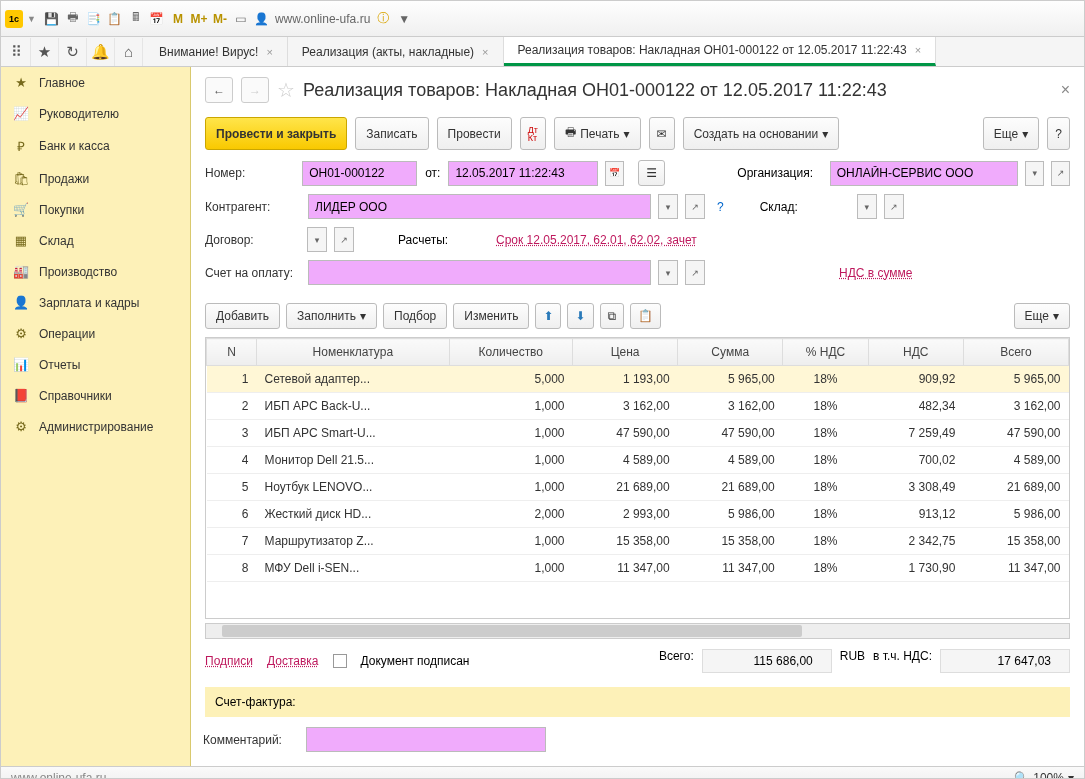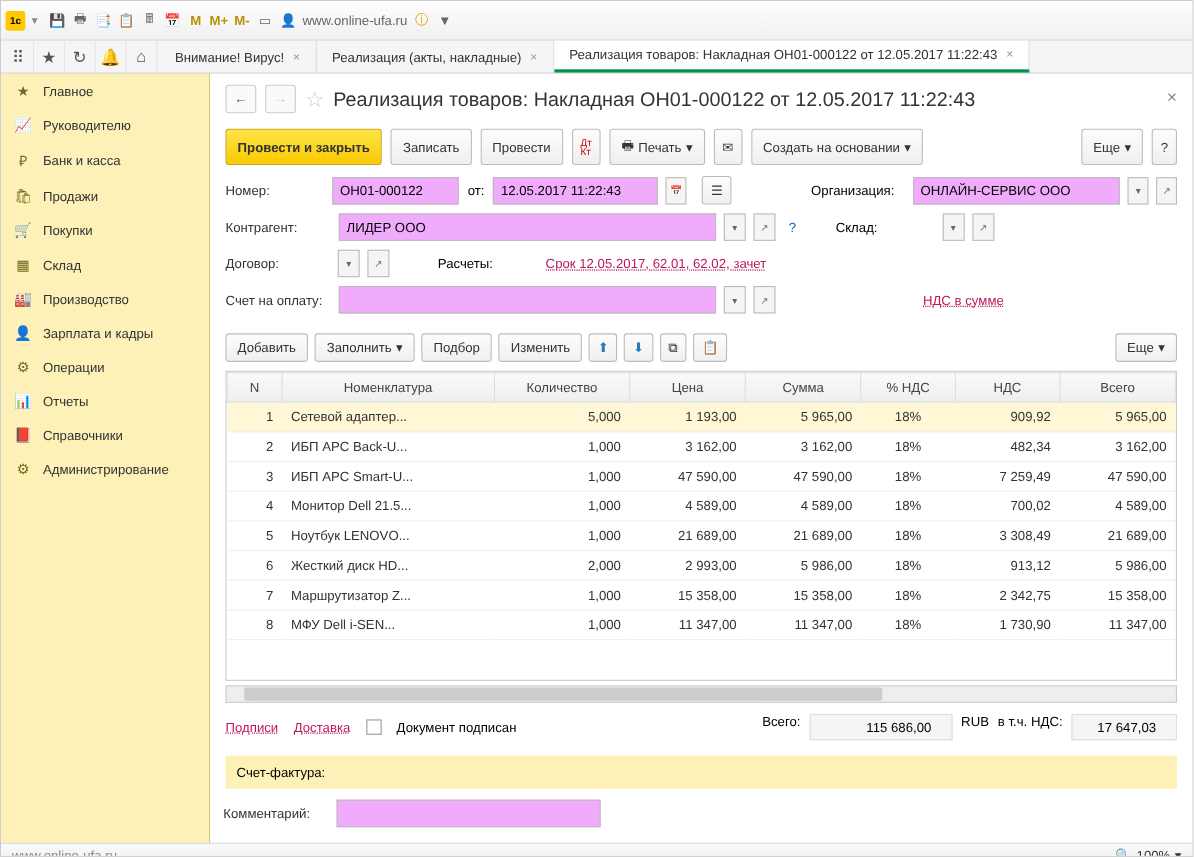--- a/index.html
+++ b/index.html
@@ -344,21 +344,21 @@
     <div class="footer1">
       <span class="link">Подписи</span>
       <span class="link">Доставка</span>
       <div class="chk"></div>
       <span>Документ подписан</span>
       <div class="totals">
         <span>Всего:</span>
         <div class="totv" style="width:130px">115 686,00</div>
         <span>RUB</span>
         <span>в т.ч. НДС:</span>
-        <div class="totv" style="width:96px">17 647,03</div>
+        <div class="totv" style="width:130px">17 647,03</div>
       </div>
     </div>
 
     <div class="sfrow">
       <span>Счет-фактура:</span>
     </div>
 
     <div class="frow" style="padding:6px 12px">
       <span class="lbl">Комментарий:</span>
       <input class="inp" style="width: 240px;">

